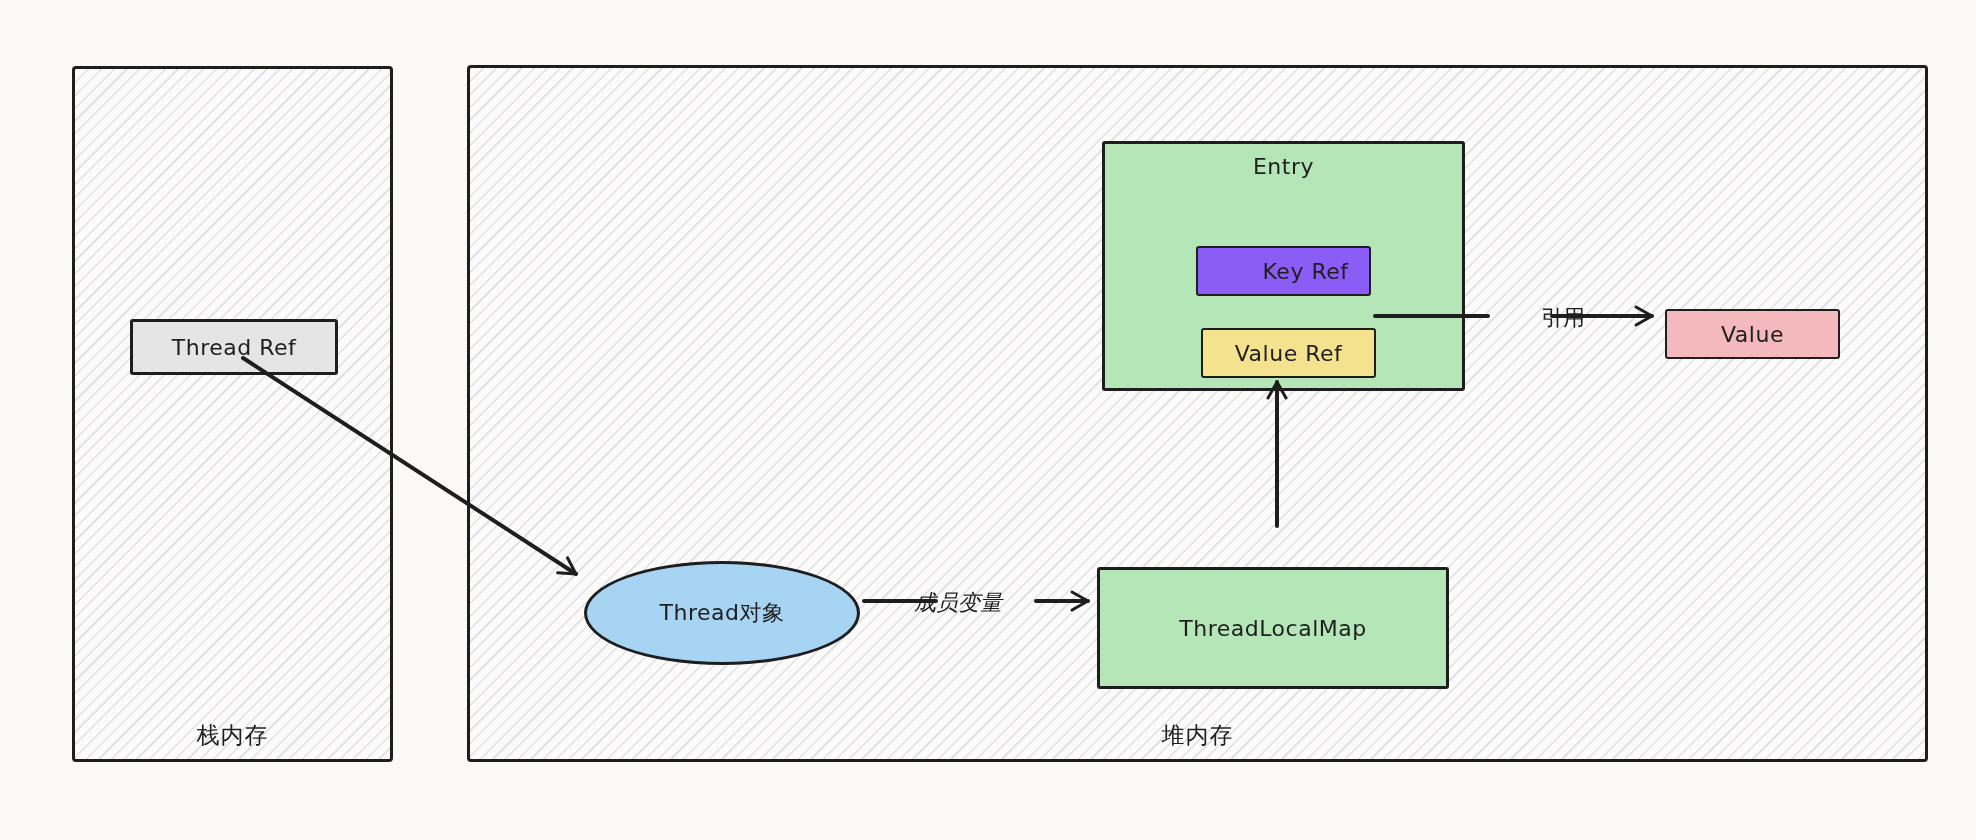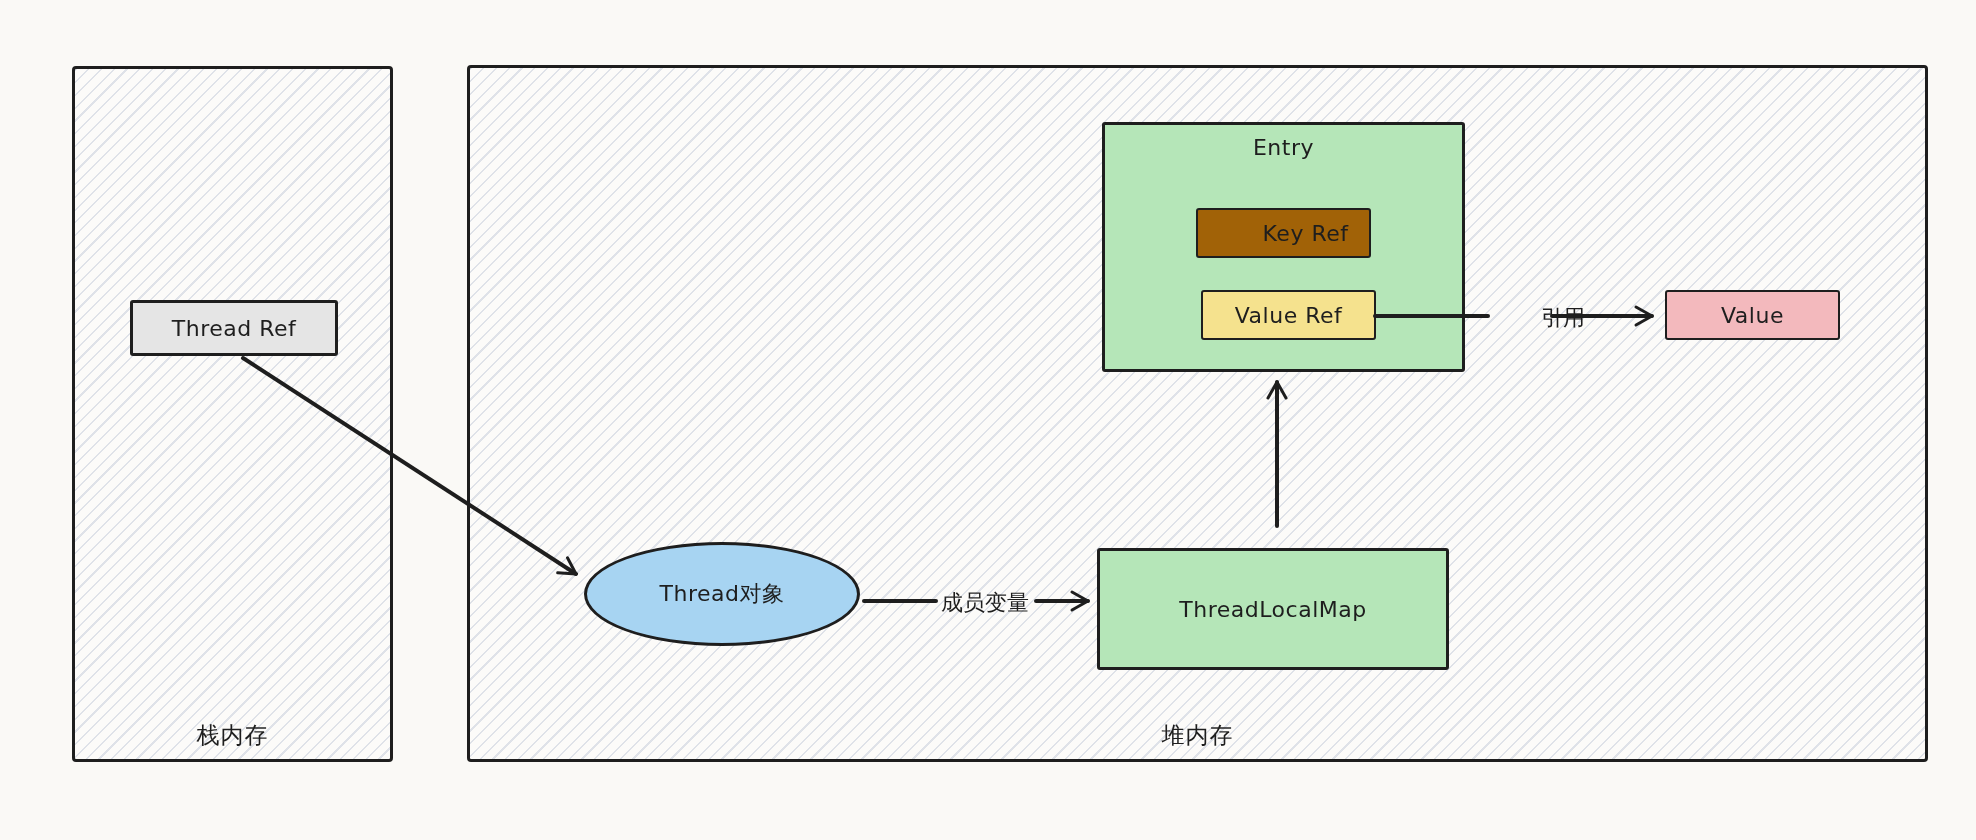--- a/index.html
+++ b/index.html
@@ -65,30 +65,30 @@
   #node-key-ref   { left: 91px; top: 83px;  width: 175px; height: 50px; border-width: 2.5px; }
   #node-value-ref { left: 96px; top: 165px; width: 175px; height: 50px; border-width: 2.5px; justify-content: center; }
   #node-value     { left: 1665px; top: 290px; width: 175px; height: 50px; border-width: 2.5px; }
   
   .edge-label {
     position: absolute;
     font-size: 22px;
     white-space: nowrap;
     z-index: 4;
   }
-  #label-member-var { left: 941px;  top: 588px; }
+  #label-member-var { left: 914px;  top: 588px; font-style: italic; }
   #label-reference  { left: 1494px; top: 303px; margin-left: 47px; }
   
   #arrows {
     position: absolute;
     left: 0; top: 0;
     z-index: 3;
     pointer-events: none;
   }
-  .node { z-index: 2; }
+  .node { z-index: 2; margin-top: 19px; }
   .region { z-index: 1; }
 </style>
 </head>
 <body>
 
 <div id="canvas">
 
   <div class="region" id="region-stack">
     <div class="region-label">栈内存</div>
   </div>
@@ -104,21 +104,21 @@
   <div class="node" id="node-thread-object" style="background-color: rgb(167, 212, 242);">
     <span>Thread对象</span>
   </div>
 
   <div class="node" id="node-threadlocalmap" style="background-color: rgb(181, 230, 184);">
     <span>ThreadLocalMap</span>
   </div>
 
   <div class="node" id="node-entry" style="background-color: rgb(181, 230, 184);">
     <div class="entry-title">Entry</div>
-    <div class="node" id="node-key-ref" style="background-color: #a16207; padding-left: 44px;">
+    <div class="node" id="node-key-ref" style="background-color: #8b5cf6; padding-left: 44px;">
       <span>Key Ref</span>
     </div>
     <div class="node" id="node-value-ref" style="background-color: rgb(245, 226, 142);">
       <span>Value Ref</span>
     </div>
   </div>
 
   <div class="node" id="node-value" style="background-color: rgb(243, 185, 189);">
     <span>Value</span>
   </div>

